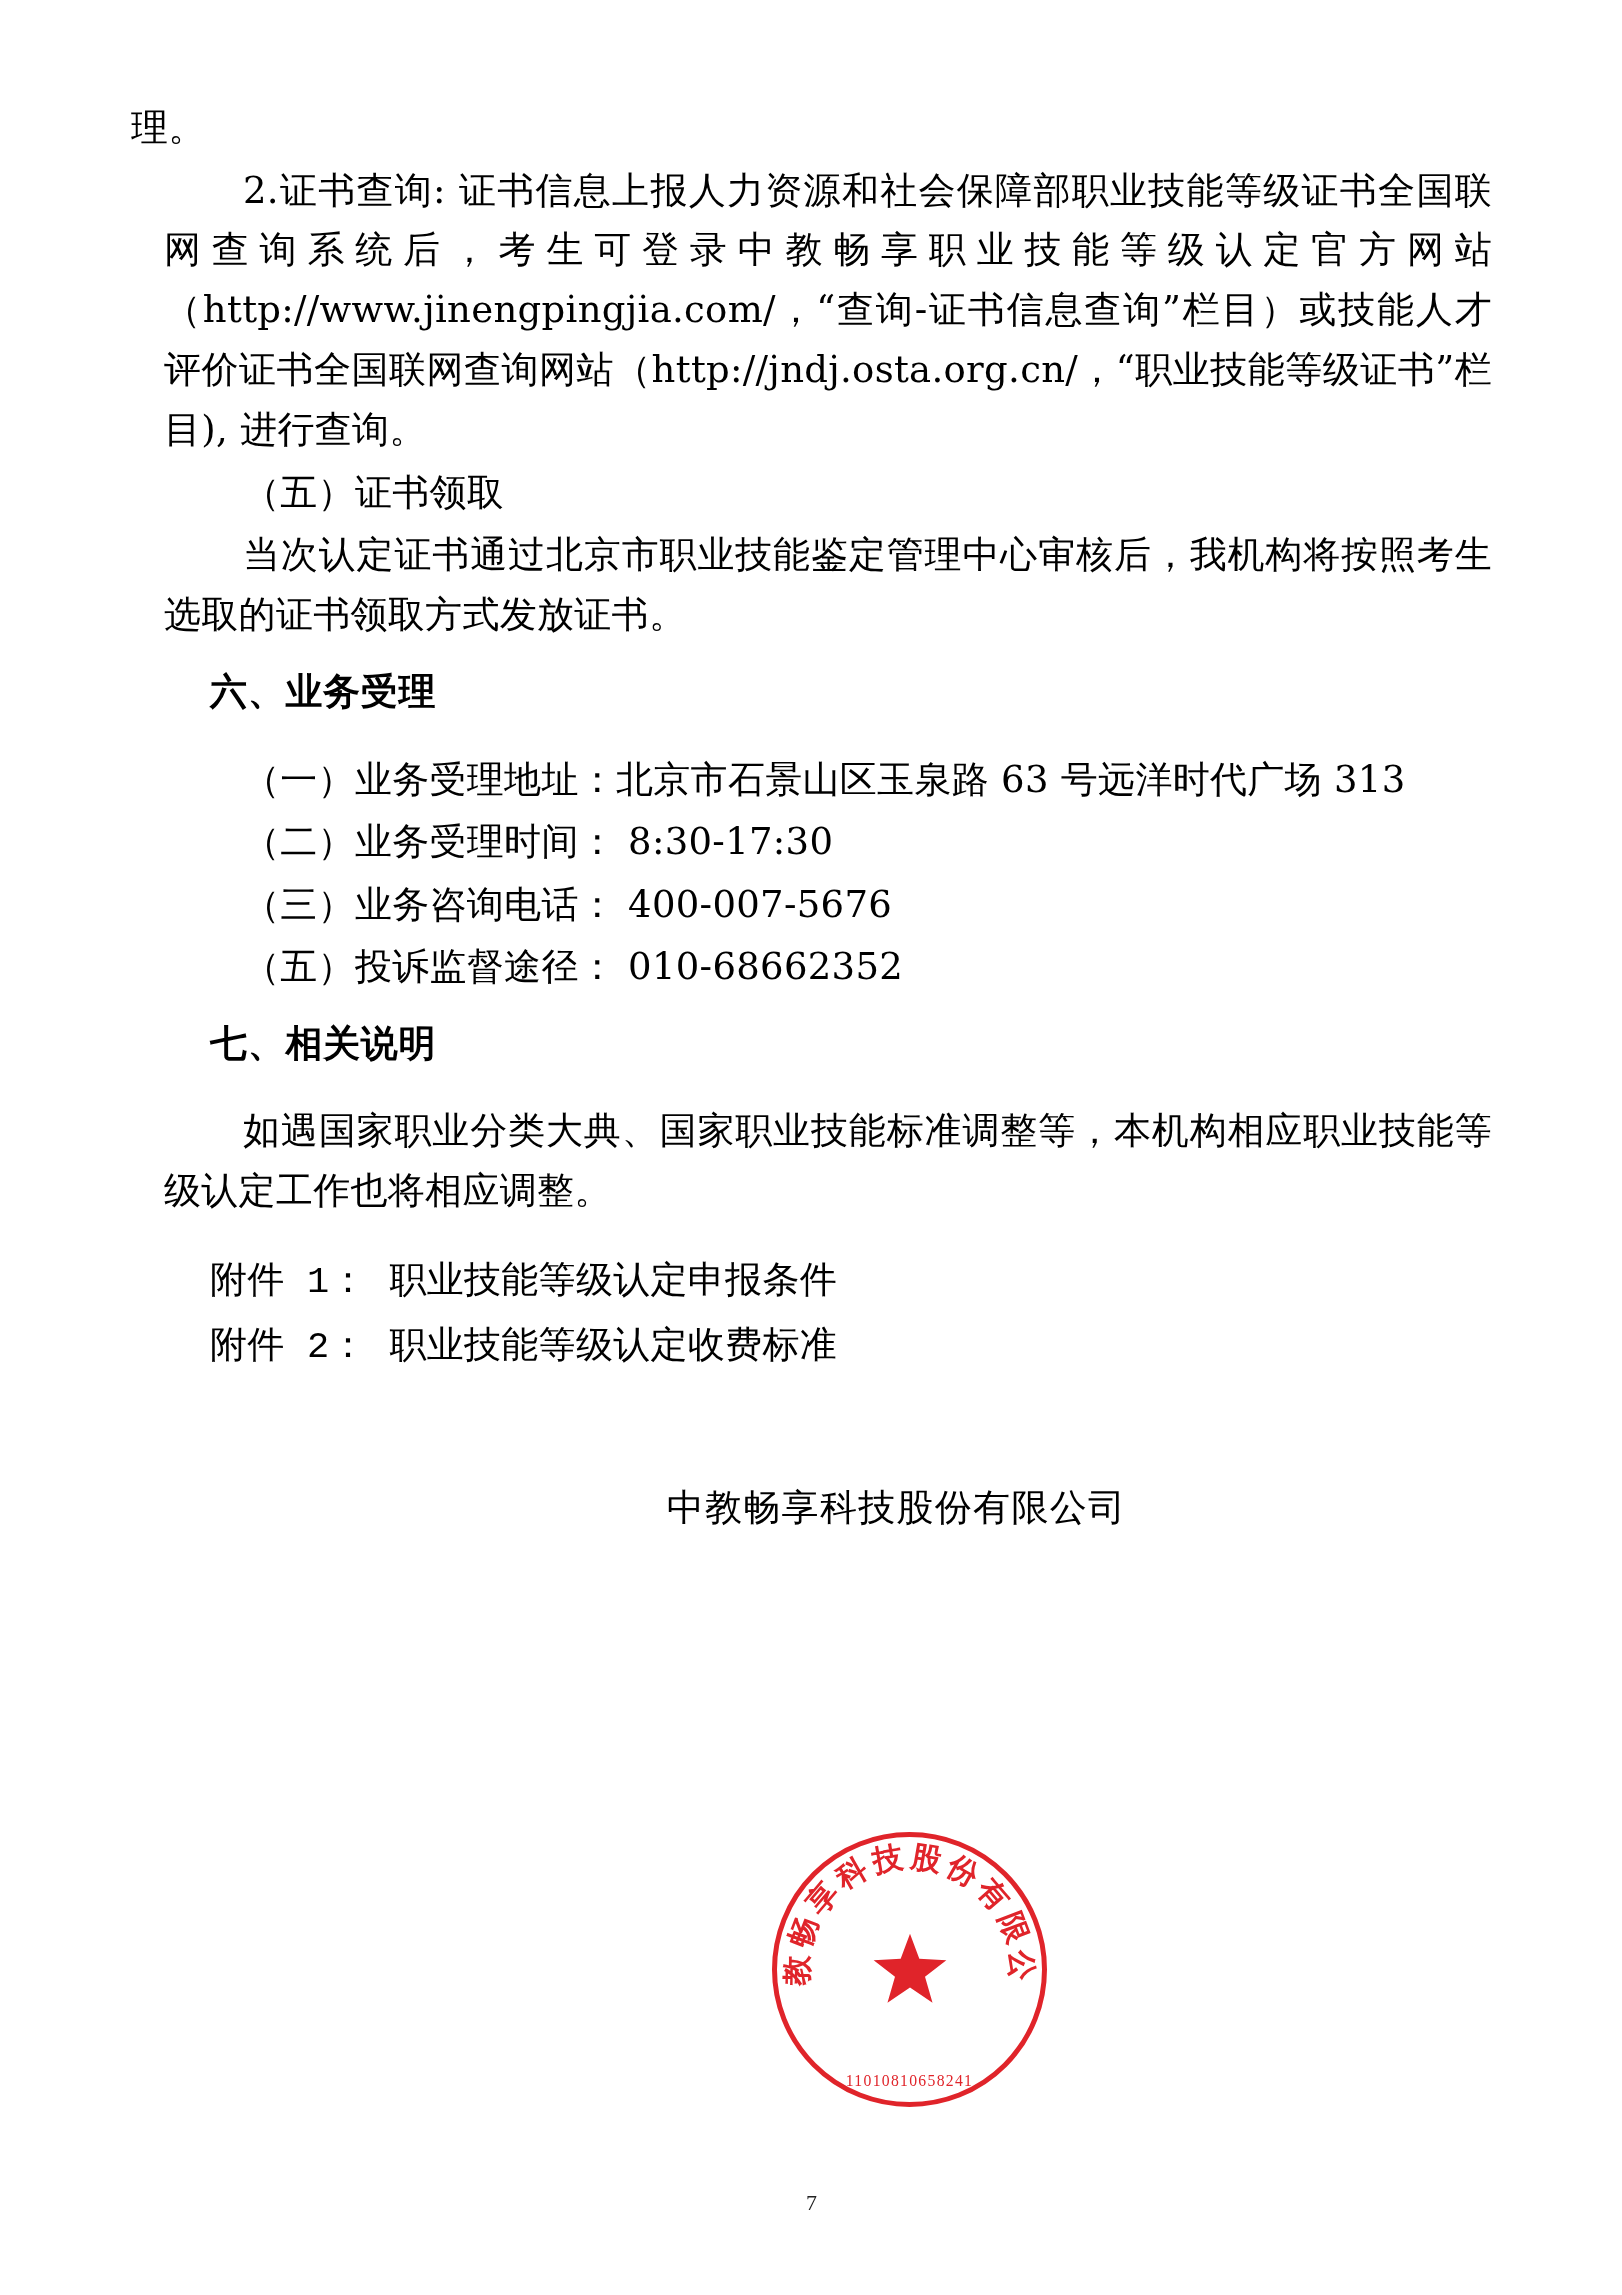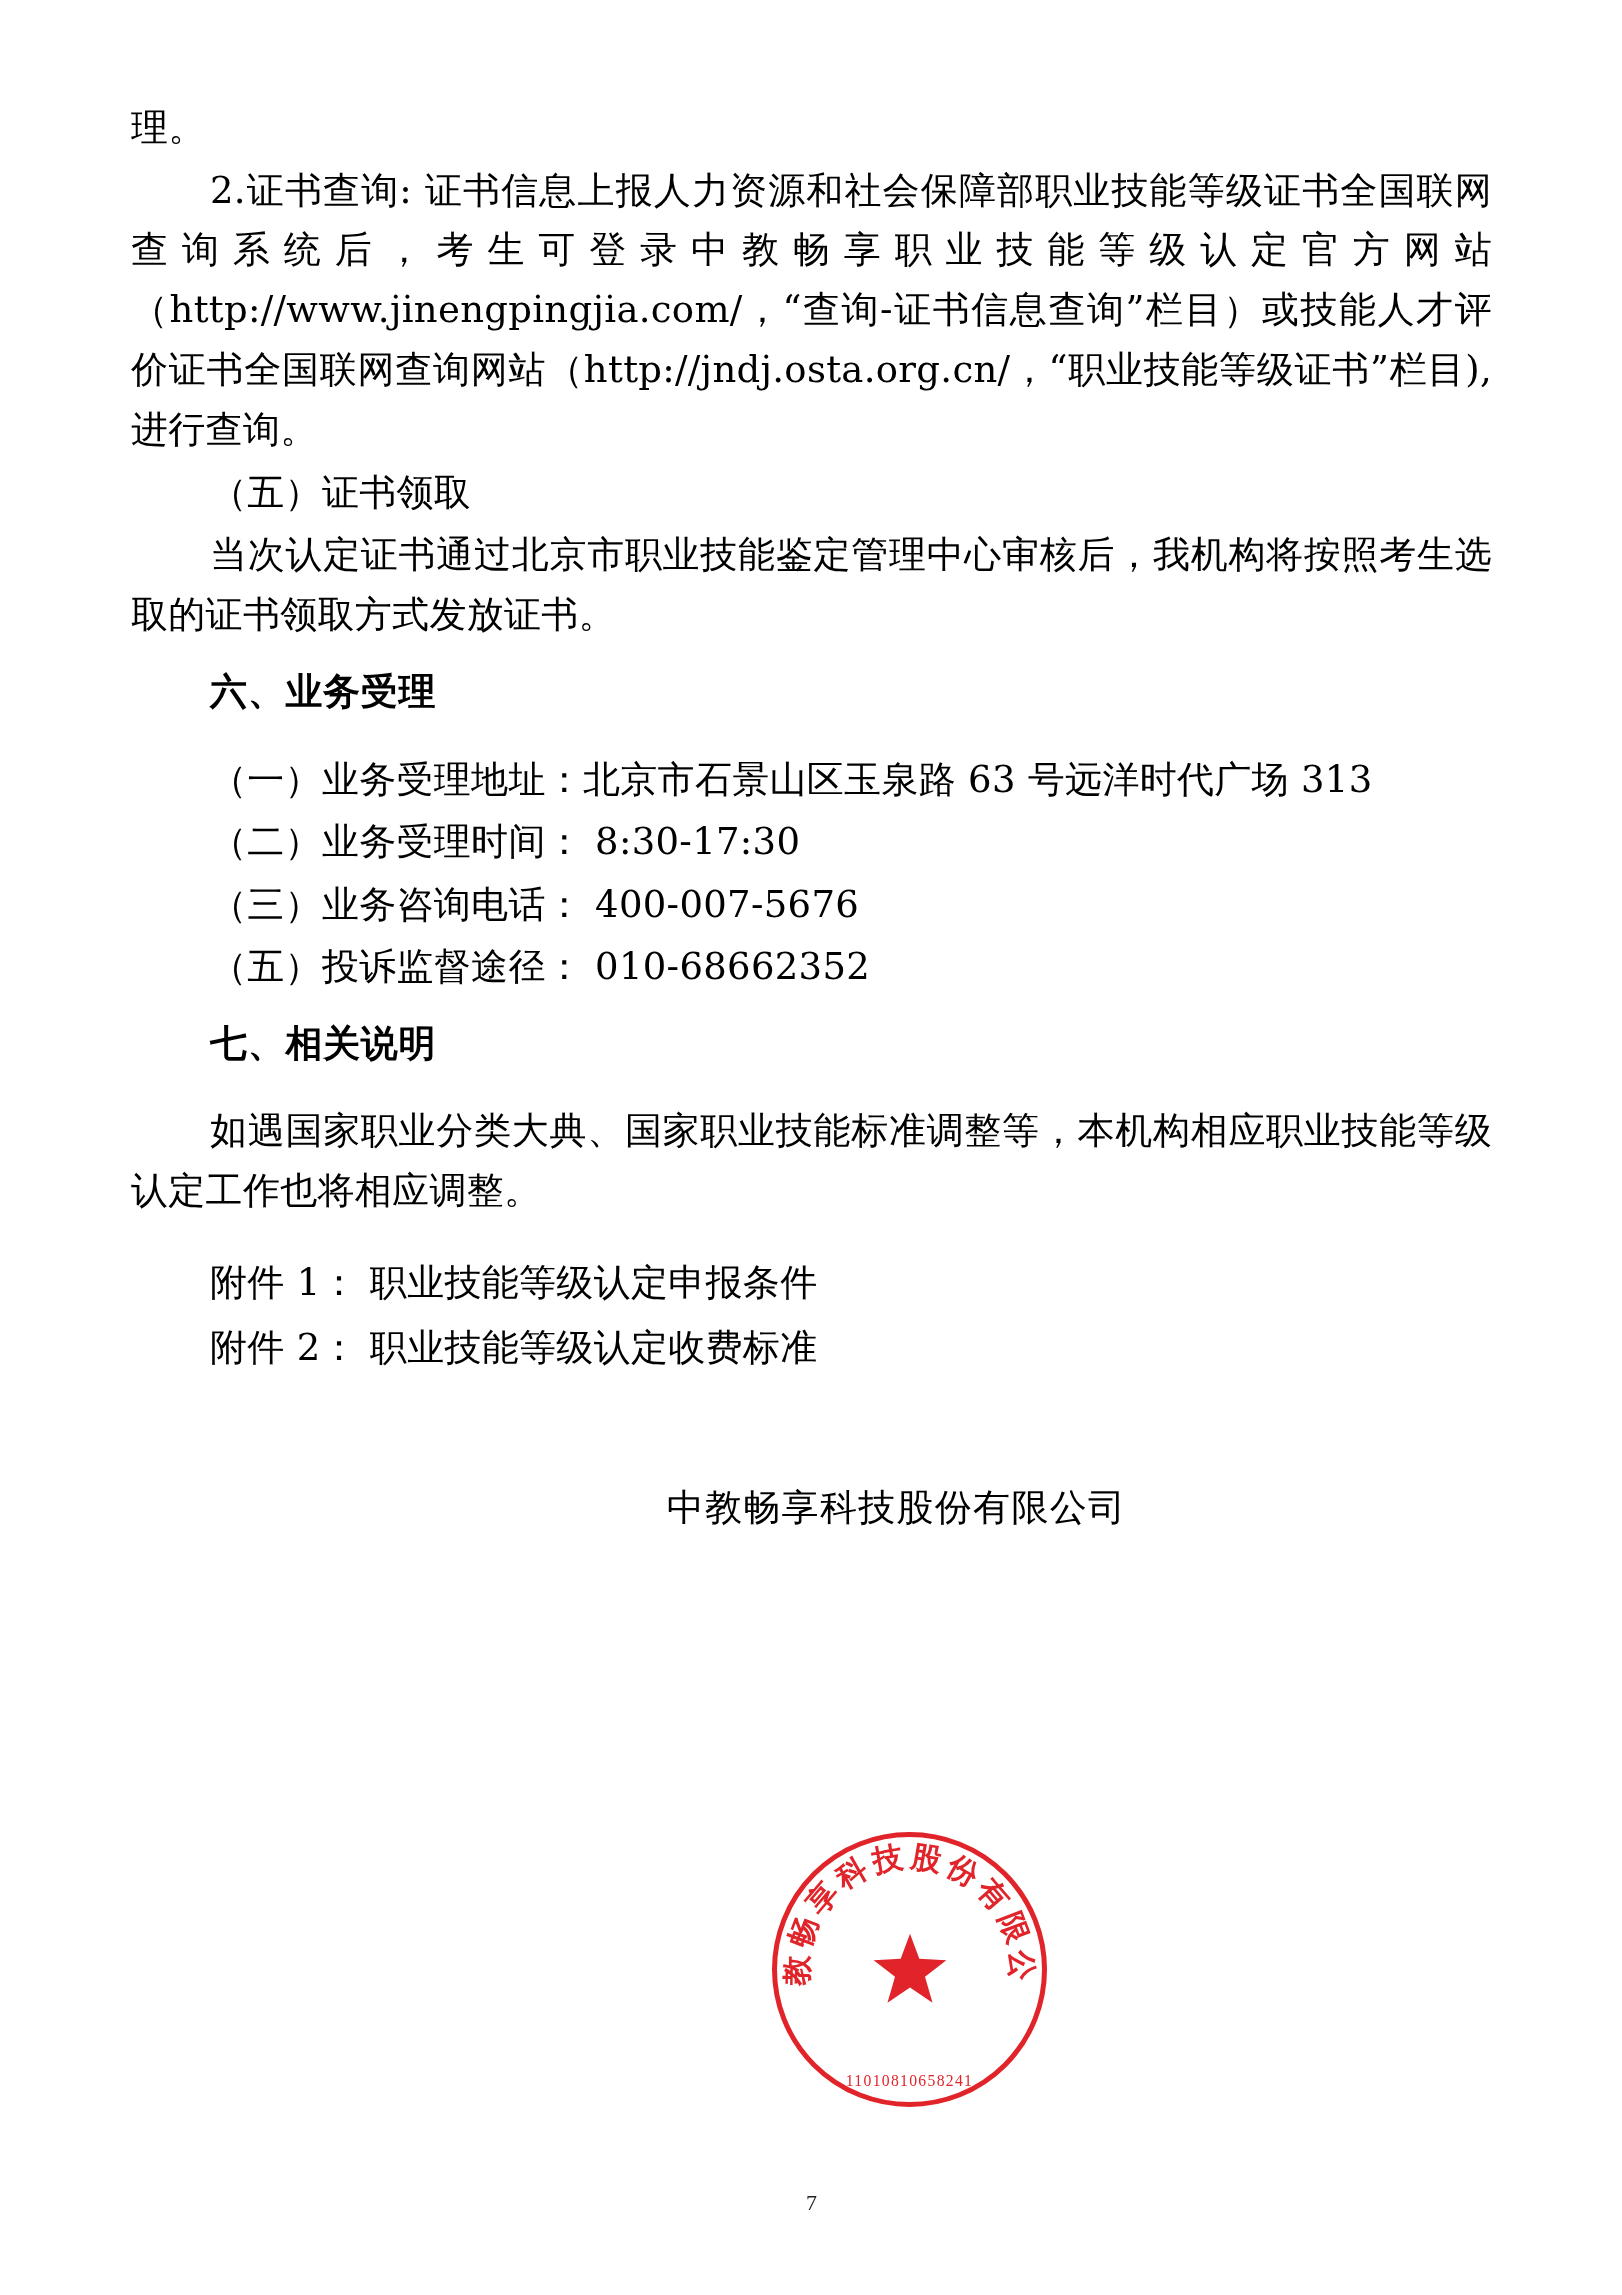--- a/index.html
+++ b/index.html
@@ -25,34 +25,36 @@
     line-height: 1.62;
     letter-spacing: 0.3px;
   }
   .para {
     margin: 0 0 2.6px 0;
     text-align: justify;
     text-justify: inter-ideograph;
   }
   .indent2 {
     text-indent: 79px;
+    margin-left: 33px;
   }
   .heading {
     font-family: Liberation Serif, serif;
     font-weight: bold;
     font-size: 37px;
     margin: 17px 0 13px 0;
     text-indent: 79px;
     letter-spacing: 0.7px;
   }
   .spacer-sm { height: 14.4px; }
   .spacer-md { height: 29px; }
   .attach {
     margin: 0 0 5.2px 0;
     text-indent: 79px;
+    font-family: Liberation Mono, monospace;
   }
   .sign-block {
     margin-top: 98px;
     text-align: center;
     padding-left: 170px;
     position: relative;
     z-index: 1;
   }
   .sign-line {
     font-size: 37px;

